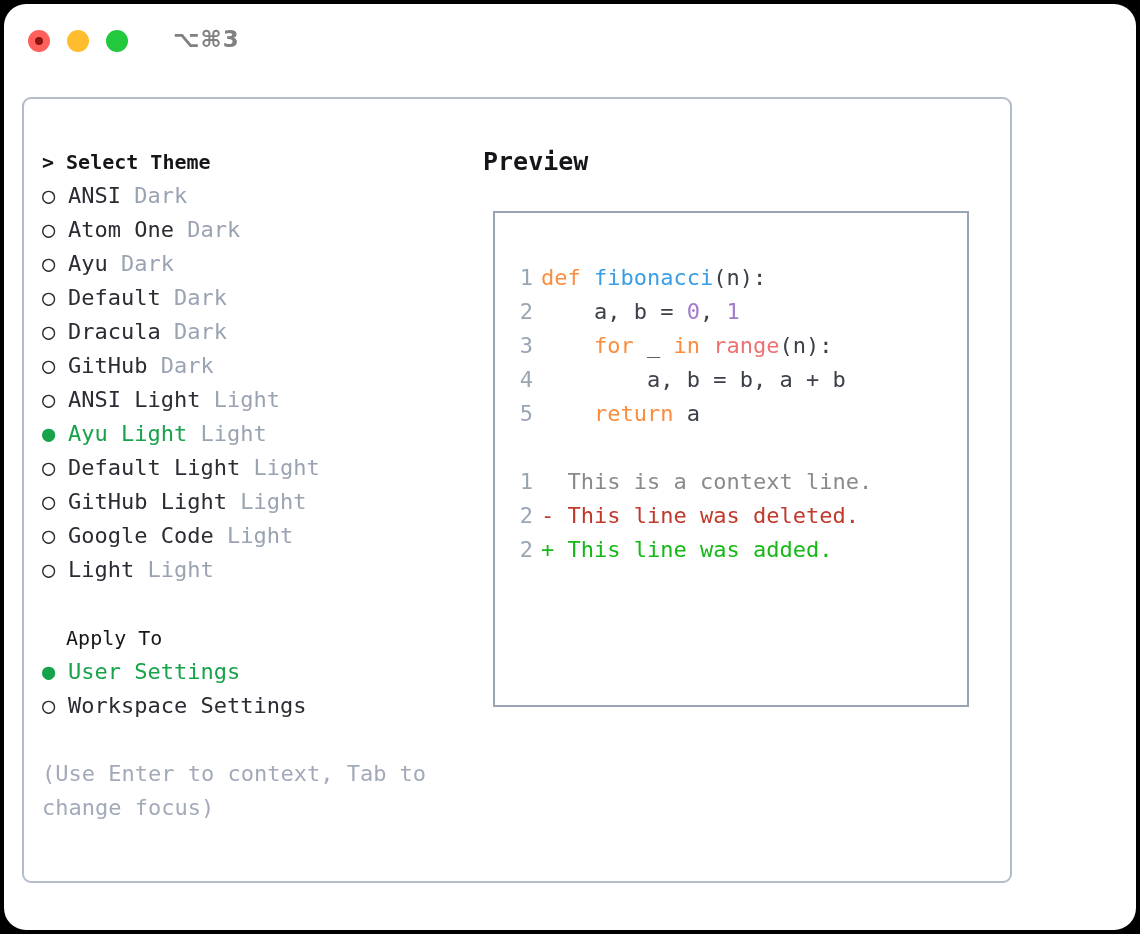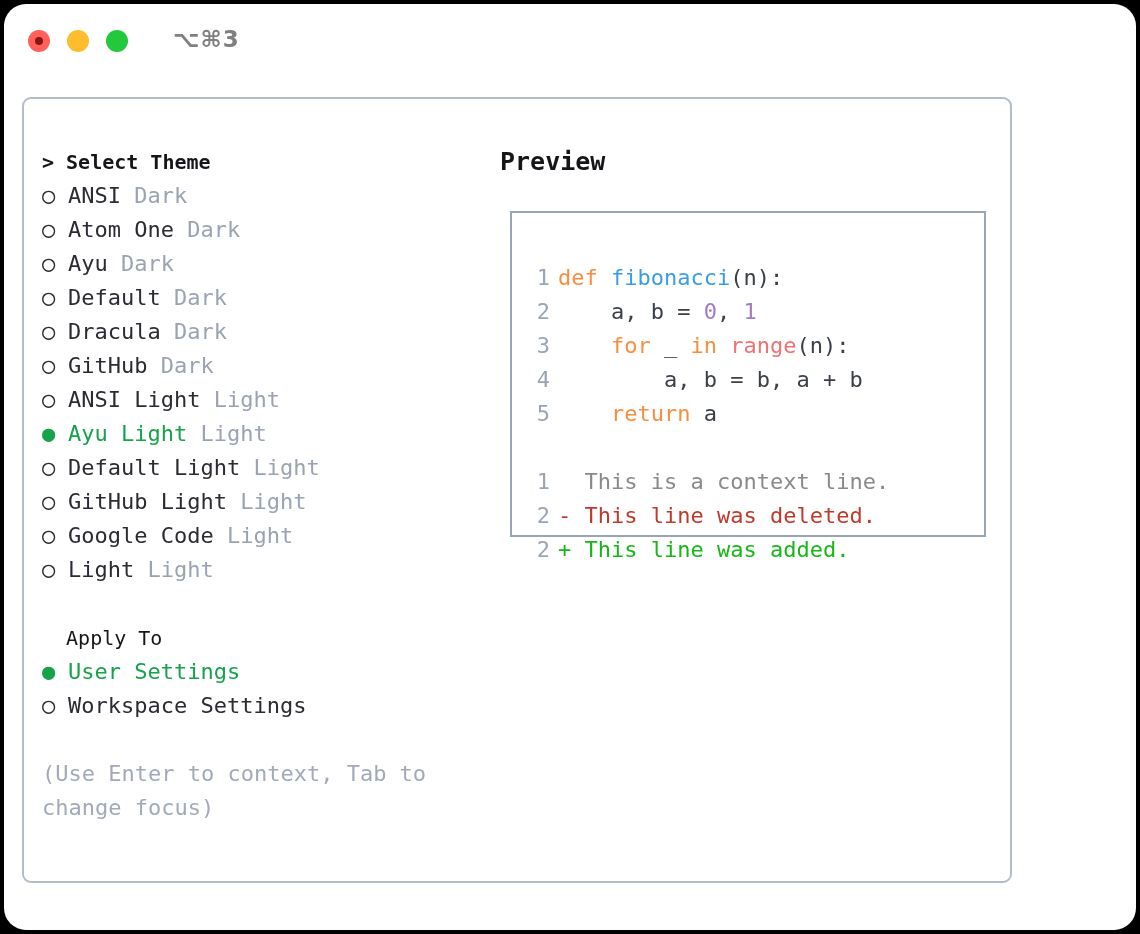--- a/index.html
+++ b/index.html
@@ -110,36 +110,36 @@
     line-height: 34px;
     color: #a2aab9;
     width: 420px;
     white-space: pre-wrap;
     word-break: normal;
   }
 
   
   #right-col {
     position: absolute;
-    left: 476px;
+    left: 459px;
     top: 46px;
     width: 490px;
   }
   #preview-title {
     font-size: 25px;
     font-weight: bold;
     color: #16161a;
     line-height: 34px;
   }
   #preview-box {
     position: absolute;
     left: 10px;
     top: 66px;
     width: 476px;
-    height: 326px;
+    height: 496px;
     border: 2px solid #9aa5b4;
     box-sizing: border-box;
     background: #ffffff;
   }
   #code {
     position: absolute;
     left: 16px;
     top: 48px;
     font-size: 22px;
     line-height: 34px;

